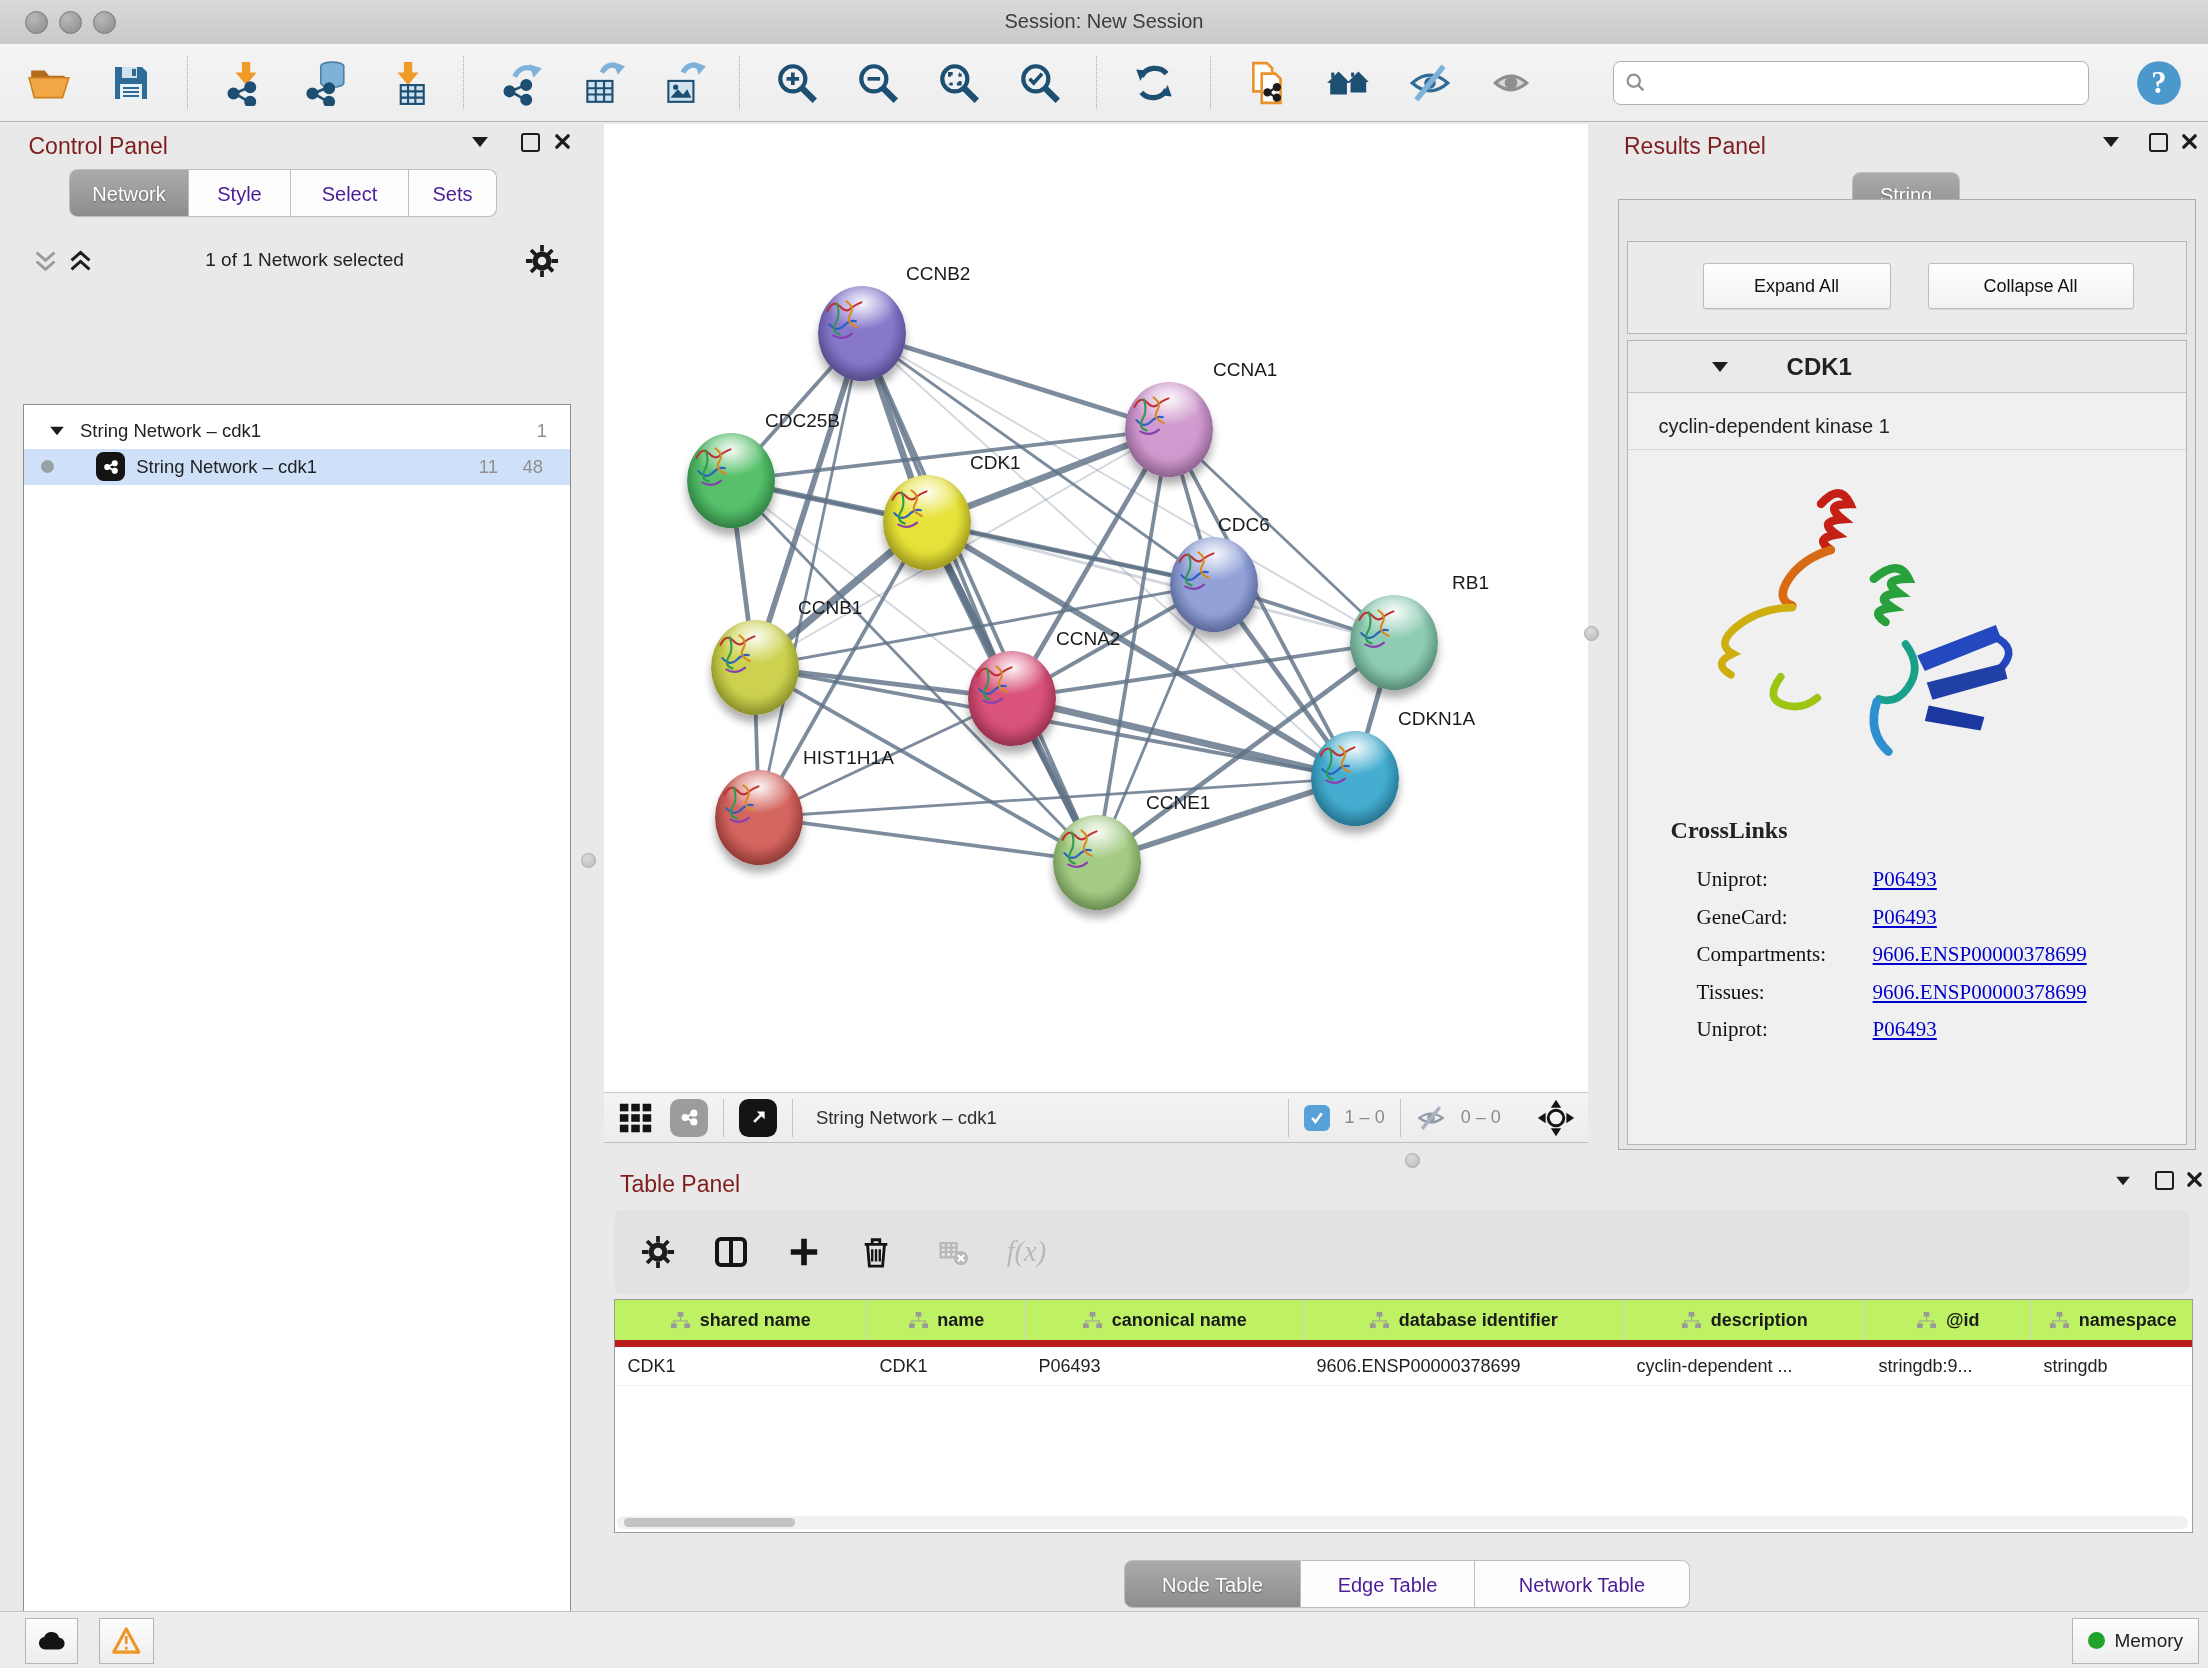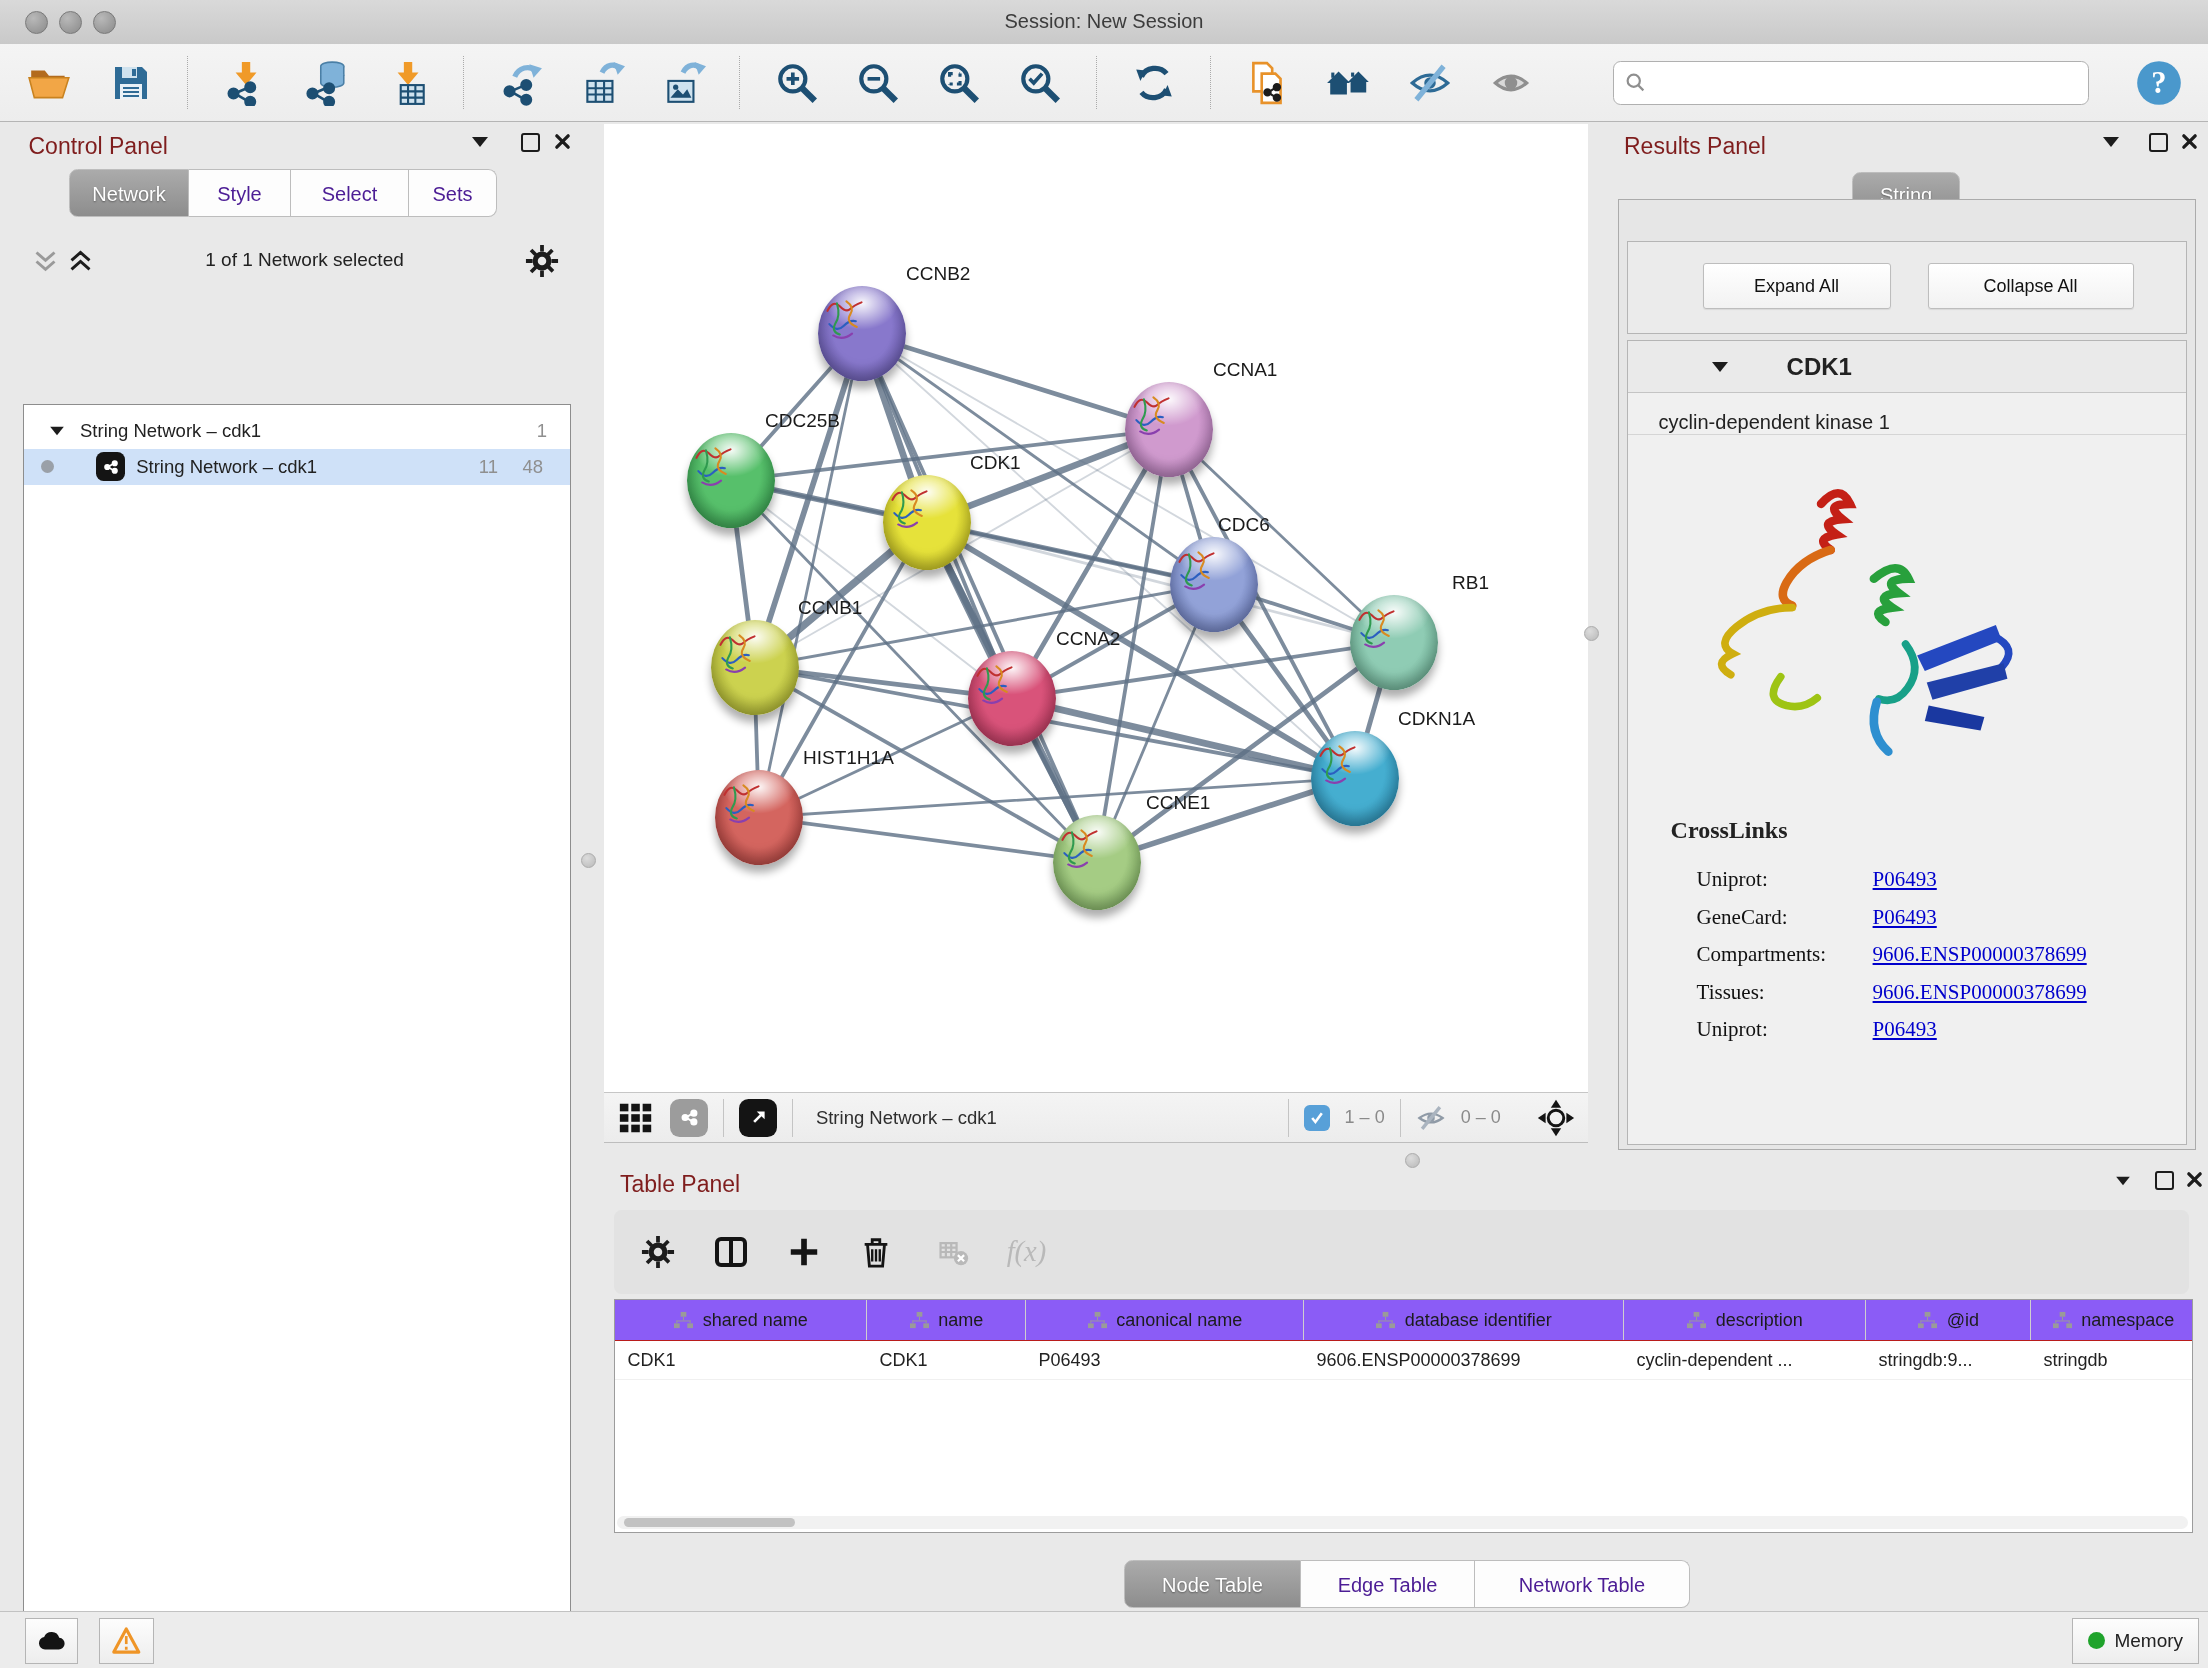--- a/index.html
+++ b/index.html
@@ -61,21 +61,21 @@
   .btn-pill{height:44px;border:1px solid #bdbdbd;border-radius:3px;background:linear-gradient(#ffffff,#f2f2f2);
     font-size:18px;color:#111;display:flex;align-items:center;justify-content:center;box-shadow:0 1px 1px rgba(0,0,0,.08);}
   .cl-row{display:flex;font-family:"Liberation Serif",serif;font-size:21px;margin:12.4px 0 0 0;}
   .cl-label{width:176px;color:#111;}
   .cl-link{color:#0000cc;text-decoration:underline;}
 
   
   .tp-toolbar{position:absolute;left:614px;top:1210px;width:1575px;height:84px;background:#e2e2e2;border-radius:7.6px;
     display:flex;align-items:center;padding:0 27px;box-sizing:border-box;gap:38px;}
   .tablebox{position:absolute;left:614px;top:1299px;width:1579px;height:234px;background:#fff;border:1.4px solid #9c9c9c;box-sizing:border-box;overflow:hidden;}
-  .thead{display:flex;height:40px;background:#8b5cf6;border-bottom:1px solid #b91c1c;}
+  .thead{display:flex;height:40px;background:#bef264;border-bottom:7px solid #b91c1c;font-weight:bold;}
   .th{display:flex;align-items:center;justify-content:center;gap:8.6px;font-size:18px;color:#1c1c1c;
     border-right:1px solid #cfcfcf;box-sizing:border-box;overflow:hidden;white-space:nowrap;flex:0 0 auto;}
   .trow{display:flex;height:38px;border-bottom:1px solid #f0f0f0;}
   .td{font-size:18px;display:flex;align-items:center;padding-left:12.4px;box-sizing:border-box;overflow:hidden;white-space:nowrap;flex:0 0 auto;}
   .hscroll{position:absolute;left:1.9px;bottom:2.9px;width:1571px;height:13.3px;background:#f1f1f1;border-radius:6.7px;}
   .hthumb{position:absolute;left:7.6px;top:1.9px;width:171px;height:9.5px;background:#c2c2c2;border-radius:4.8px;}
 
   .fx{font-family:"Liberation Serif",serif;font-style:italic;font-size:28.5px;color:#b9b9b9;}
 
   
@@ -567,21 +567,21 @@
   <div class="abs" style="left:7.6px;top:41px;width:560px;height:93px;border:1.4px solid #b5b5b5;background:#ebebeb;box-sizing:border-box">
     <div class="btn-pill abs" style="left:75px;top:21px;width:186px">Expand All</div>
     <div class="btn-pill abs" style="left:300px;top:21px;width:204px">Collapse All</div>
   </div>
 
   <div class="abs" style="left:7.6px;top:140px;width:560px;height:805px;border:1.4px solid #b5b5b5;background:#f0f0f0;box-sizing:border-box">
     <div class="abs" style="left:0;top:0;width:100%;height:51px;background:#eaeaea;border-bottom:1px solid #c4c4c4;display:flex;align-items:center">
       <span class="caret-down" style="margin-left:84px"></span>
       <span style="margin-left:59px;font-size:24px;font-weight:bold">CDK1</span>
     </div>
-    <div class="abs" style="left:0;top:48px;width:100%;height:45px;border-bottom:1px solid #d5d5d5;display:flex;align-items:flex-end">
+    <div class="abs" style="left:0;top:63px;width:100%;height:45px;border-bottom:1px solid #d5d5d5;display:flex;align-items:center">
       <span style="margin-left:31px;font-size:20px">cyclin-dependent kinase 1</span>
     </div>
 
     <svg class="abs" style="left:49px;top:124px" width="365" height="314" viewBox="0 0 380 326">
       <g fill="none" stroke-linecap="round">
         <path d="M150 40 q20 -22 30 0 q-28 0 -8 16 q-26 2 -6 16 q-24 4 -6 16" stroke="#c42016" stroke-width="9"></path>
         <path d="M160 88 q-32 10 -46 34 q-10 18 6 24" stroke="#d96a14" stroke-width="9"></path>
         <path d="M120 148 q-34 0 -58 20 q-22 18 -4 28 q-22 10 -2 22" stroke="#cfae10" stroke-width="8"></path>
         <path d="M108 220 q-18 24 6 30 q18 4 32 -8" stroke="#9ec414" stroke-width="8"></path>
         <path d="M205 118 q26 -22 36 0 q-30 0 -10 15 q-27 2 -7 15 q-25 3 -7 15" stroke="#28a03c" stroke-width="9"></path>

